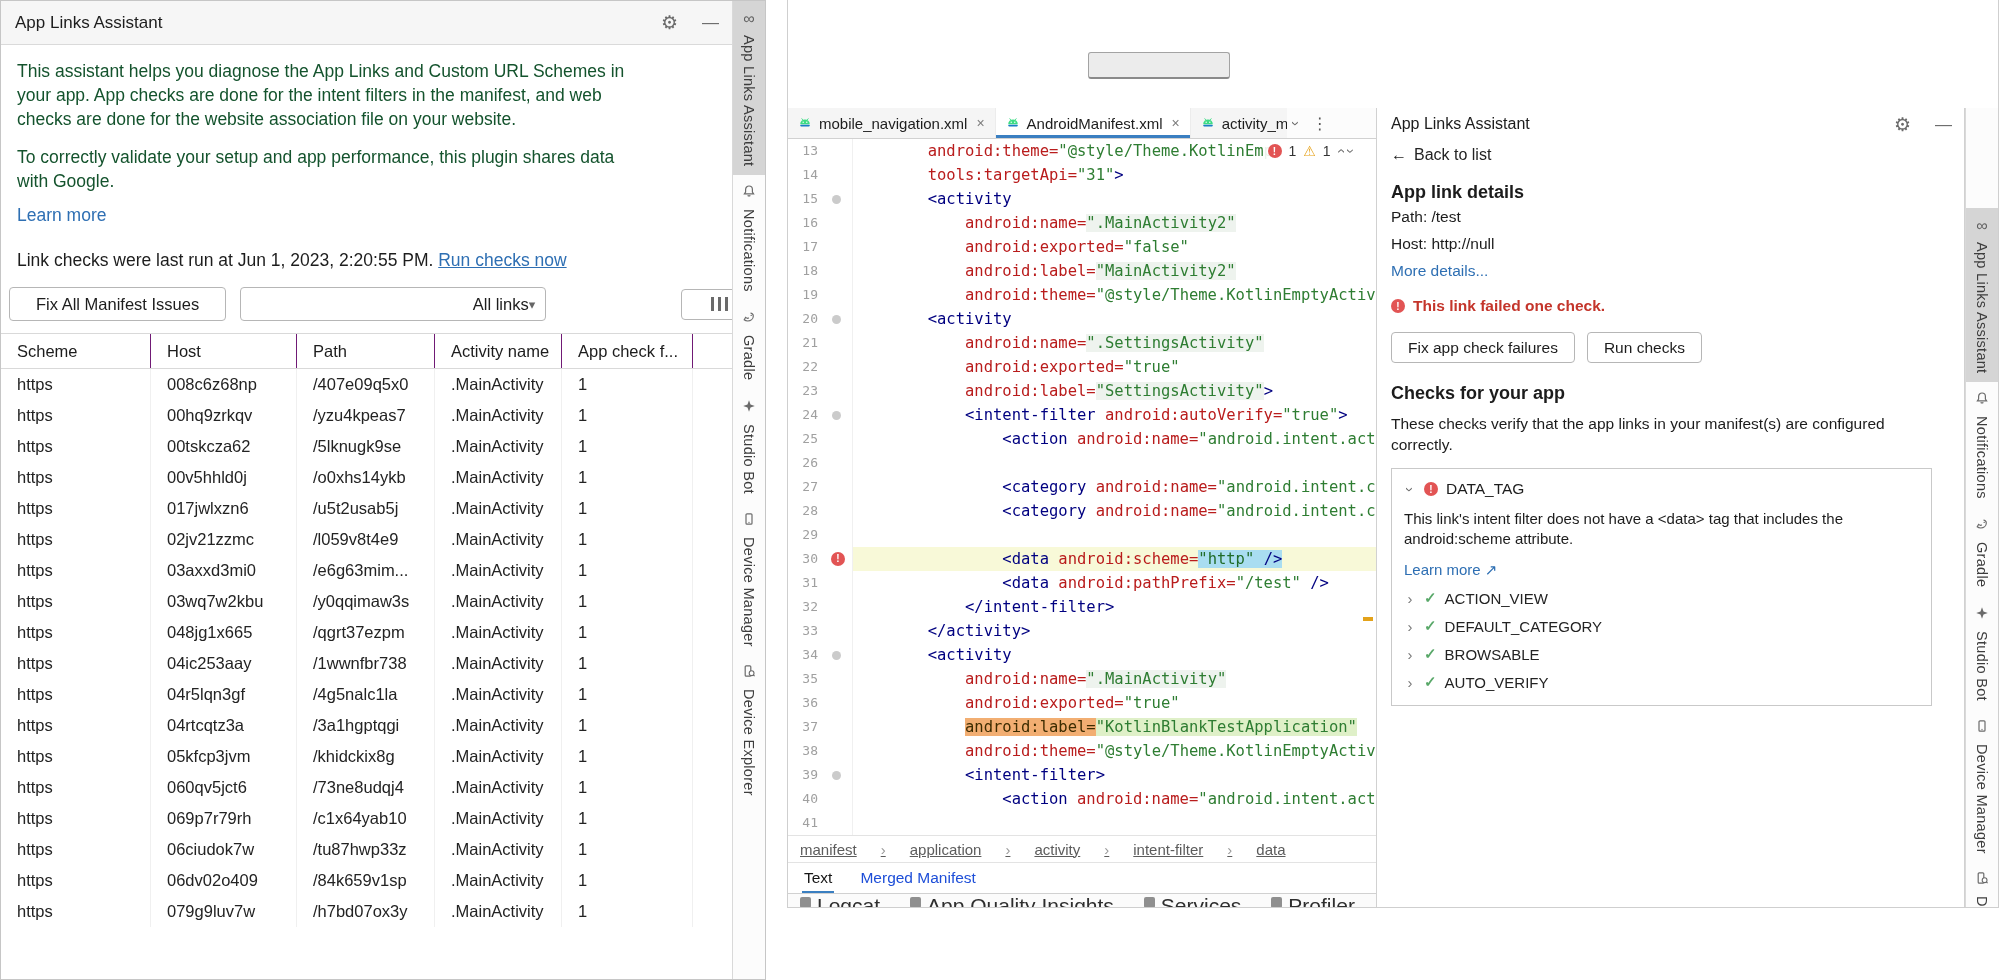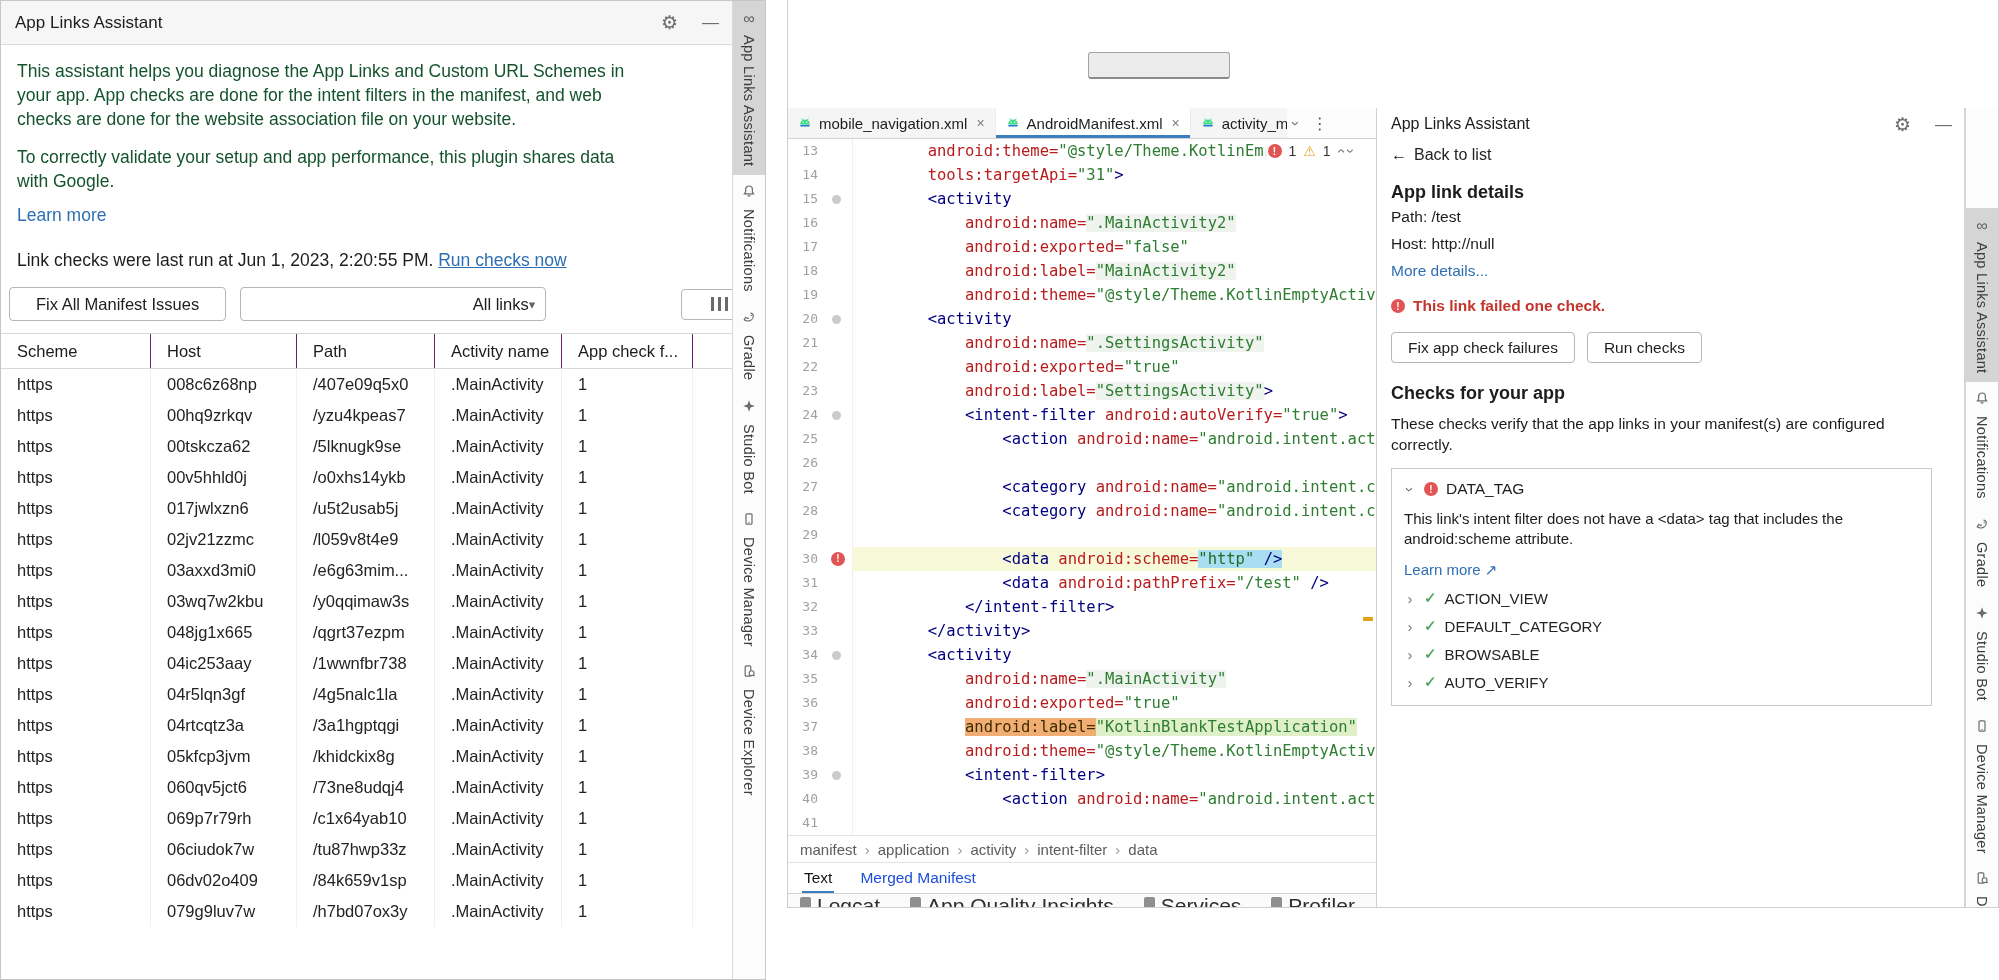--- a/index.html
+++ b/index.html
@@ -82,22 +82,22 @@
   .tk-vh{color:#2e7d32;background:#eef3ee;}
   .tk-sv{color:#1f6b28;background:#a9ddf1;} .tk-st{color:#000080;background:#a9ddf1;}
   .tk-ao{color:#3d2c00;background:#f2ae72;} .tk-vg{color:#2e7d32;background:#dff0c8;}
   .inspect{position:absolute;top:3px;right:18px;display:flex;align-items:center;gap:7px;
            font-family:"Liberation Sans",sans-serif;font-size:14px;color:#333;background:rgba(255,255,255,.9);padding:1px 4px;}
   .warn-tri{color:#e6a117;font-size:14px;}
   .nav-chev{display:inline-block;color:#6b6b6b;font-size:14px;}
   .chev-up{transform:rotate(-90deg);} .chev-down{transform:rotate(90deg);}
   .stripe-mark{position:absolute;right:3px;width:10px;height:4px;background:#e3a21a;}
   
-  .crumbs{height:26px;flex:none;display:flex;align-items:center;gap:8px;padding-left:12px;
-          font-size:15px;color:#5c5c5c;border-top:1px solid #e3e3e3;}
+  .crumbs{height:26px;flex:none;display:flex;align-items:center;gap:24px;padding-left:12px;
+          font-size:15px;color:#5c5c5c;border-top:1px solid #e3e3e3;text-decoration:underline;}
   .crumb-sep{color:#9a9a9a;}
   .btabs{height:30px;flex:none;display:flex;align-items:center;gap:24px;padding-left:14px;font-size:15.5px;border-top:1px solid #e3e3e3;}
   .btab{color:#1d4ed8;padding:4px 2px;}
   .btab.sel{color:#161616;box-shadow:0 3px 0 #3a7fc1;}
   .bstrip{height:13px;flex:none;overflow:hidden;border-top:1px solid #d1d1d1;display:flex;gap:30px;
           padding-left:12px;font-size:21px;color:#2e2e2e;align-items:flex-start;background:#fbfbfb;}
   .bstrip-item{display:flex;gap:6px;align-items:flex-start;white-space:nowrap;}
   .bstrip-item i{display:block;width:11px;height:11px;background:#8f8f8f;border-radius:2px;margin-top:3px;}
   
   .assistant-col{flex:1;display:flex;flex-direction:column;border-right:1px solid #d1d1d1;min-width:0;background:#fff;}

